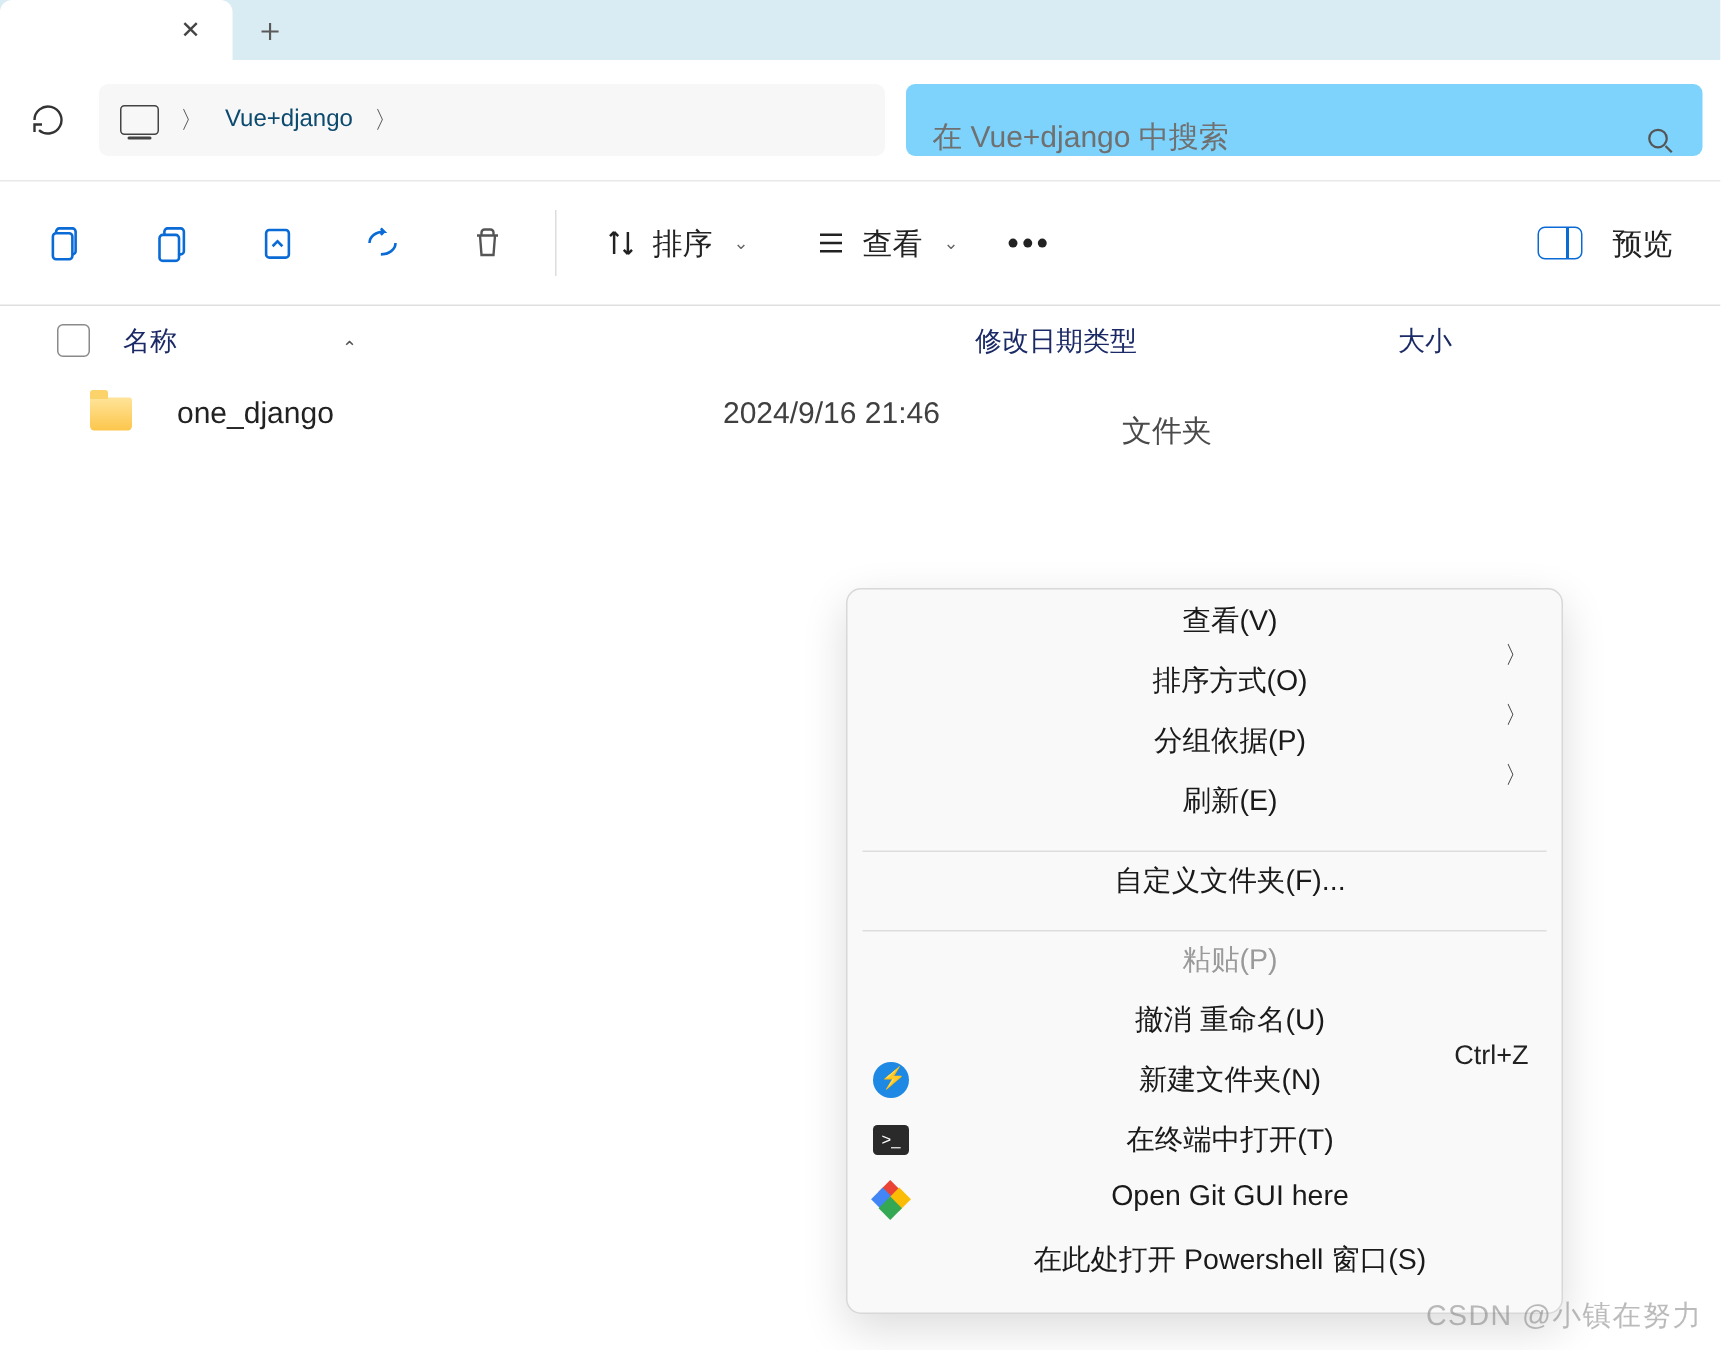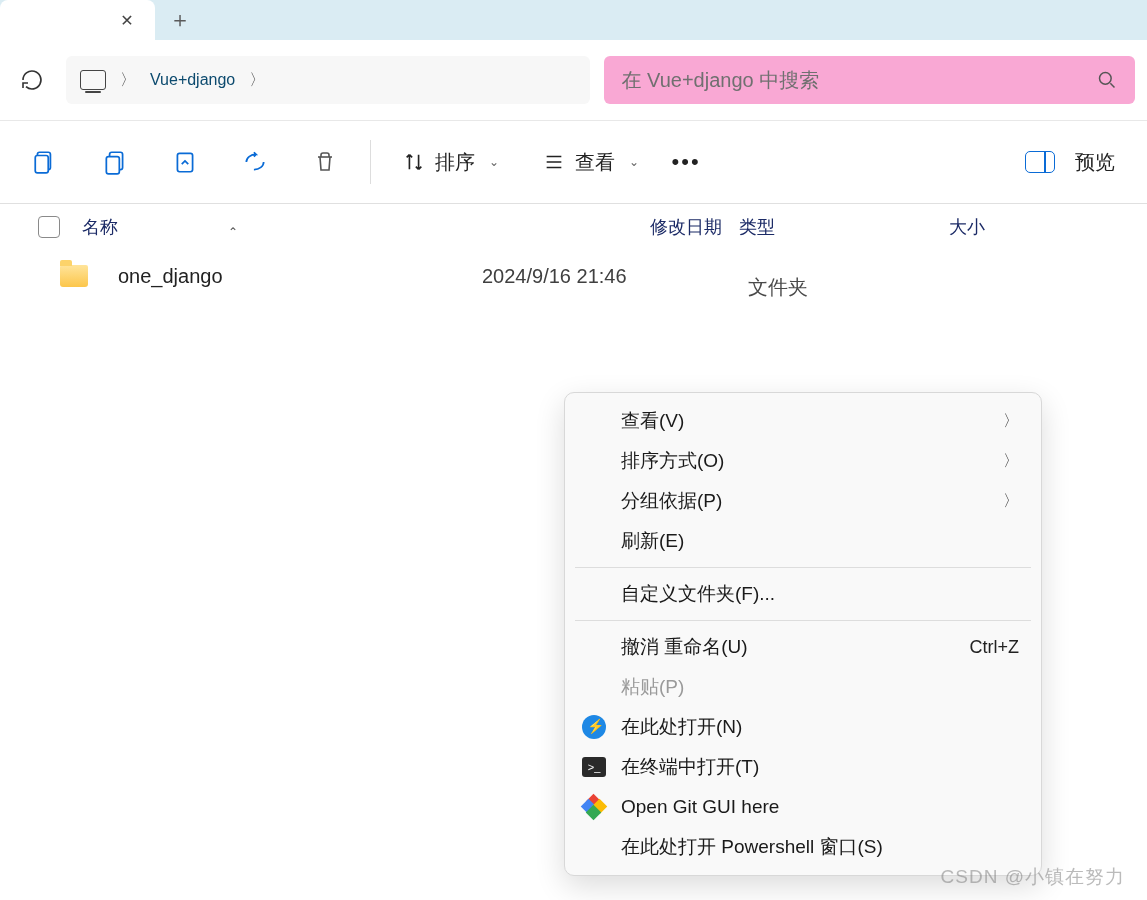--- a/index.html
+++ b/index.html
@@ -13,21 +13,21 @@
   .tab-new-inner { font-size: 22px; color: #5a5a5a; }
 
   
   .addrrow { height: 80px; display: flex; align-items: center; padding: 0 12px; gap: 14px; background: #fff; }
   .refresh-btn { width: 40px; height: 40px; display: flex; align-items: center; justify-content: center; color: #333; border-radius: 6px; }
   .pathbox { flex: 1; height: 48px; background: #f7f7f7; border-radius: 6px; display: flex; align-items: center; padding: 0 14px; gap: 14px; max-width: 560px; }
   .path-icon { width: 26px; height: 20px; border: 1.5px solid #444; border-radius: 3px; position: relative; }
   .path-icon::after { content:''; position:absolute; bottom:-4px; left:4px; right:4px; height:2px; background:#444; border-radius:1px;}
   .chev { font-size: 16px; color: #555; }
   .path-text { font-size: 16px; color: #0c4a6e; }
-  .searchbox { flex: 1; height: 48px; background: #f9a8d4; border-radius: 6px; display: flex; align-items: center; padding: 0 18px; justify-content: space-between; }
+  .searchbox { flex: 1; height: 48px; background: #7dd3fc; border-radius: 6px; display: flex; align-items: flex-end; padding: 0 18px; justify-content: space-between; }
   .search-input { border: none; background: transparent; font-size: 20px; color: #555; outline: none; width: 80%; }
   .search-input::placeholder { color: #707070; }
   .search-icon { color: #555; }
 
   
   .toolbar { height: 84px; border-top: 1px solid #e8e8e8; border-bottom: 1px solid #e0e0e0; display: flex; align-items: center; padding: 0 10px; }
   .tool-ico { width: 58px; height: 48px; display: flex; align-items: center; justify-content: center; color: #0a6bd6; margin: 0 6px; border-radius: 6px; }
   .tool-ico.gray { color: #555; }
   .tool-sep { width: 1px; height: 44px; background: #ddd; margin: 0 10px; }
   .tool-labeled { display: flex; align-items: center; gap: 10px; padding: 0 14px; height: 48px; border-radius: 6px; color: #222; font-size: 20px; margin: 0 8px; }
@@ -36,50 +36,50 @@
   .tool-right { margin-left: auto; display: flex; align-items: center; }
   .preview-ico { width: 30px; height: 22px; border: 1.8px solid #0a6bd6; border-radius: 5px; position: relative; margin-right: 10px; }
   .preview-ico::after { content:''; position:absolute; right:8px; top:0; bottom:0; width:1.8px; background:#0a6bd6; }
 
   
   .colrow { display: flex; align-items: center; height: 46px; padding: 0 18px 0 38px; color: #1b2a66; font-size: 18px; border-bottom: 1px solid transparent; }
   .col-check { width: 22px; height: 22px; border: 1.5px solid #8a8a8a; border-radius: 4px; margin-right: 22px; }
   .col-name { flex: 0 0 390px; display:flex; align-items:flex-end; gap: 110px;}
   .sort-ind { font-size: 12px; color: #555; }
   .col-date { flex: 0 0 250px; text-align: right; }
-  .col-type { flex: 0 0 210px; margin-left: 17px; }
+  .col-type { flex: 0 0 210px; }
   .col-size { flex: 0 0 120px; }
 
   
   .filerow { display: flex; align-items: center; height: 52px; padding: 0 18px 0 60px; font-size: 20px; color: #222; gap: 16px; }
   .folder-ico { width: 28px; height: 22px; background: linear-gradient(#ffe49a,#fcc64b); border-radius: 2px 2px 3px 3px; position: relative; margin-right: 14px; }
   .folder-ico::before { content:''; position:absolute; top:-5px; left:0; width:12px; height:6px; background:#fcd36a; border-radius:2px 2px 0 0;}
   .f-name { flex: 0 0 348px; }
   .f-date { flex: 0 0 250px; color: #404040; }
   .f-type { flex: 0 0 210px; color: #4a4a4a; margin-top: 22px; }
   .f-size { flex: 0 0 120px; }
 
   
   .ctxmenu { position: absolute; left: 564px; top: 392px; width: 478px; background: #f9f9f9; border: 1px solid #d8d8d8; border-radius: 10px; box-shadow: 0 10px 30px rgba(0,0,0,0.14); padding: 8px 0; }
-  .ctx-item { display: flex; align-items: center; height: 40px; padding: 0 22px 0 56px; font-size: 19px; color: #1a1a1a; position: relative; }
+  .ctx-item { display: flex; align-items: center; height: 40px; padding: 0 22px 0 56px; font-size: 19px; color: #1a1a1a; position: relative; flex-direction: column; }
   .ctx-item.disabled { color: #9a9a9a; }
   .ctx-chev { margin-left: auto; font-size: 16px; color: #444; }
   .ctx-shortcut { margin-left: auto; font-size: 18px; color: #222; }
   .ctx-sep { height: 1px; background: #ddd; margin: 6px 10px; }
   .ctx-ico { position: absolute; left: 16px; width: 26px; height: 26px; display: flex; align-items: center; justify-content: center; }
   .ico-newfolder { width: 24px; height: 24px; background: #1e88e5; border-radius: 50%; }
   .ico-newfolder::after { content:'⚡'; color:#fff; font-size:14px; position:relative; top:-1px; left:5px;}
   .ico-terminal { width: 24px; height: 20px; background: #2a2a2a; border-radius: 3px; color: #fff; font-size: 11px; display:flex; align-items:center; justify-content:center; }
   .ico-git { width: 22px; height: 22px; position: relative; }
   .ico-git::before { content:''; position:absolute; width:11px; height:11px; background:#ea4335; top:0; left:5px; transform:rotate(45deg);}
   .ico-git::after { content:''; position:absolute; width:11px; height:11px; background:#34a853; bottom:0; left:5px; transform:rotate(45deg);}
   .ico-git span { position:absolute; width:11px; height:11px; background:#4285f4; top:5px; left:0; transform:rotate(45deg);}
   .ico-git i { position:absolute; width:11px; height:11px; background:#fbbc05; top:5px; right:0; transform:rotate(45deg);}
 
-  .watermark { position: absolute; right: 22px; bottom: 10px; font-size: 19px; color: rgba(120,120,120,0.5); letter-spacing: 1px; }
+  .watermark { position: absolute; right: 12px; bottom: 10px; font-size: 19px; color: rgba(120,120,120,0.5); letter-spacing: 1px; }
 
   svg { display: block; }
 </style>
 </head>
 <body>
 
 <div class="tabbar">
   <div class="tab-active">
     <div class="tab-close">✕</div>
   </div>
@@ -202,32 +202,32 @@
     <span class="ctx-chev">〉</span>
   </div>
   <div class="ctx-item">
     <span>刷新(E)</span>
   </div>
   <div class="ctx-sep"></div>
   <div class="ctx-item">
     <span>自定义文件夹(F)...</span>
   </div>
   <div class="ctx-sep"></div>
+  <div class="ctx-item disabled">
+    <span>粘贴(P)</span>
+  </div>
   <div class="ctx-item">
     <span>撤消 重命名(U)</span>
     <span class="ctx-shortcut">Ctrl+Z</span>
-  </div>
-  <div class="ctx-item disabled">
-    <span>粘贴(P)</span>
   </div>
   <div class="ctx-item">
     <div class="ctx-ico">
         <div class="ico-newfolder"></div>
       </div>
-    <span>在此处打开(N)</span>
+    <span>新建文件夹(N)</span>
   </div>
   <div class="ctx-item">
     <div class="ctx-ico">
         <div class="ico-terminal">&gt;_</div>
       </div>
     <span>在终端中打开(T)</span>
   </div>
   <div class="ctx-item">
     <div class="ctx-ico">
         <div class="ico-git">

